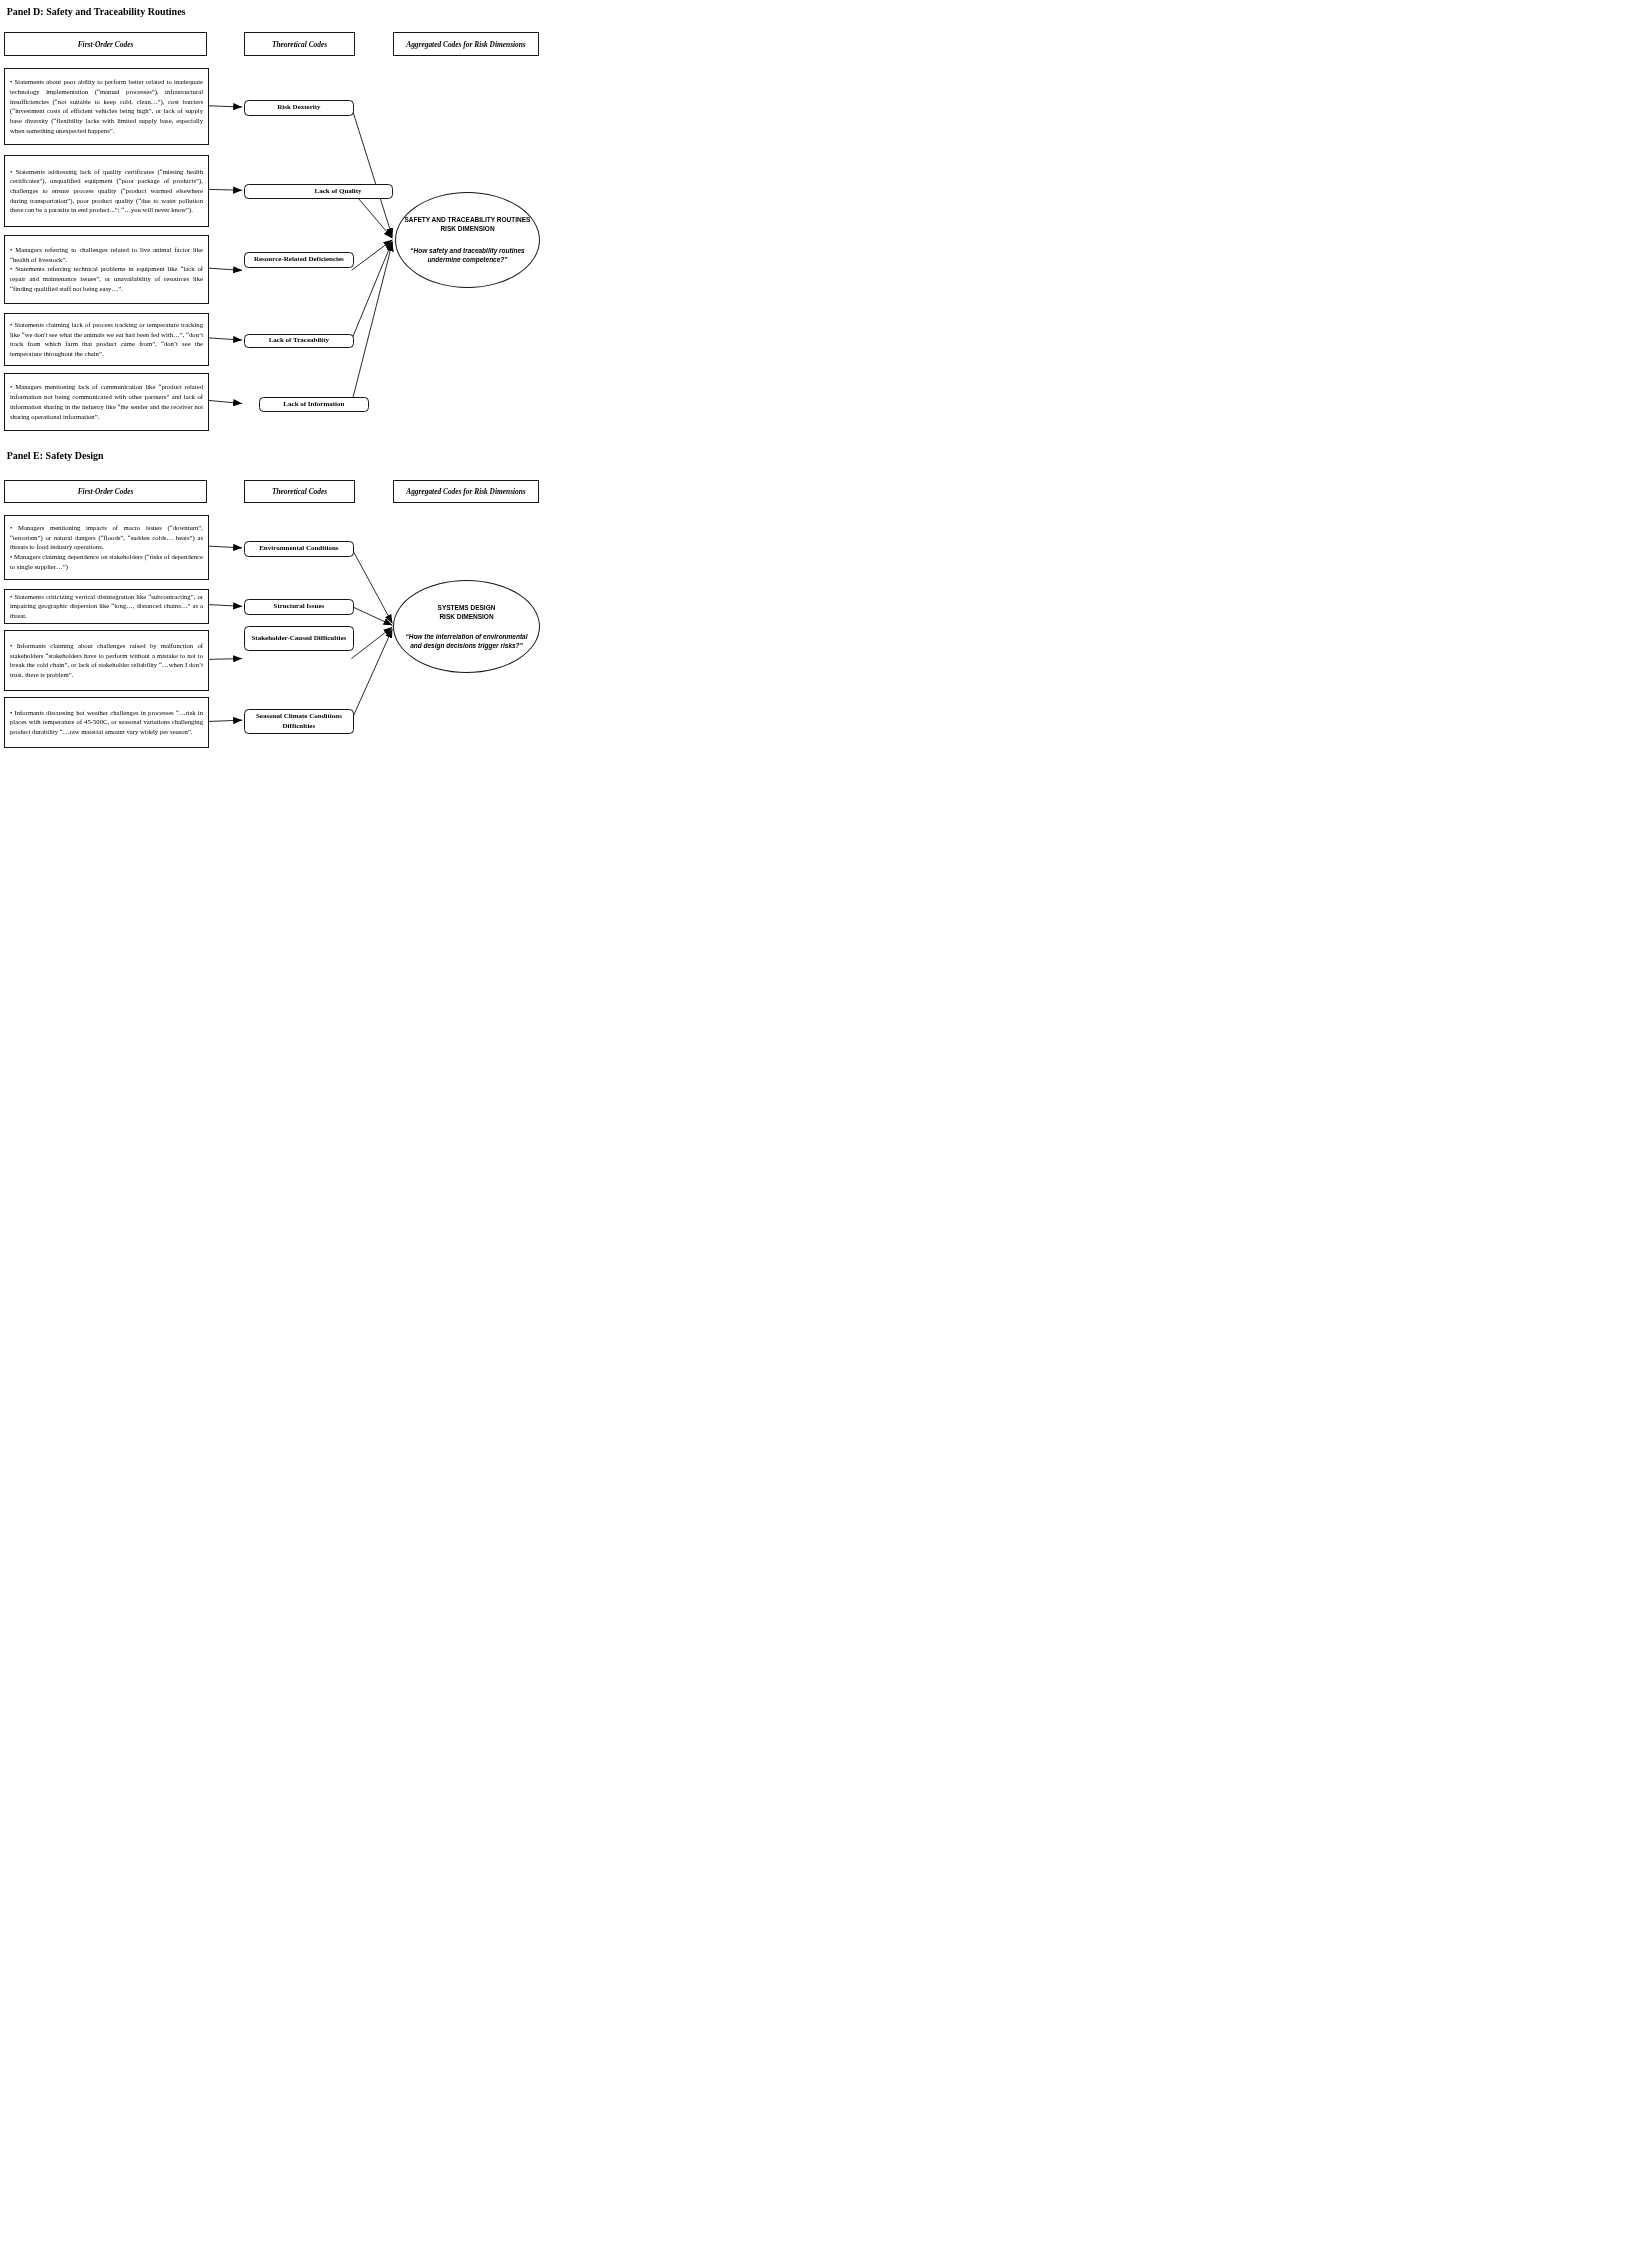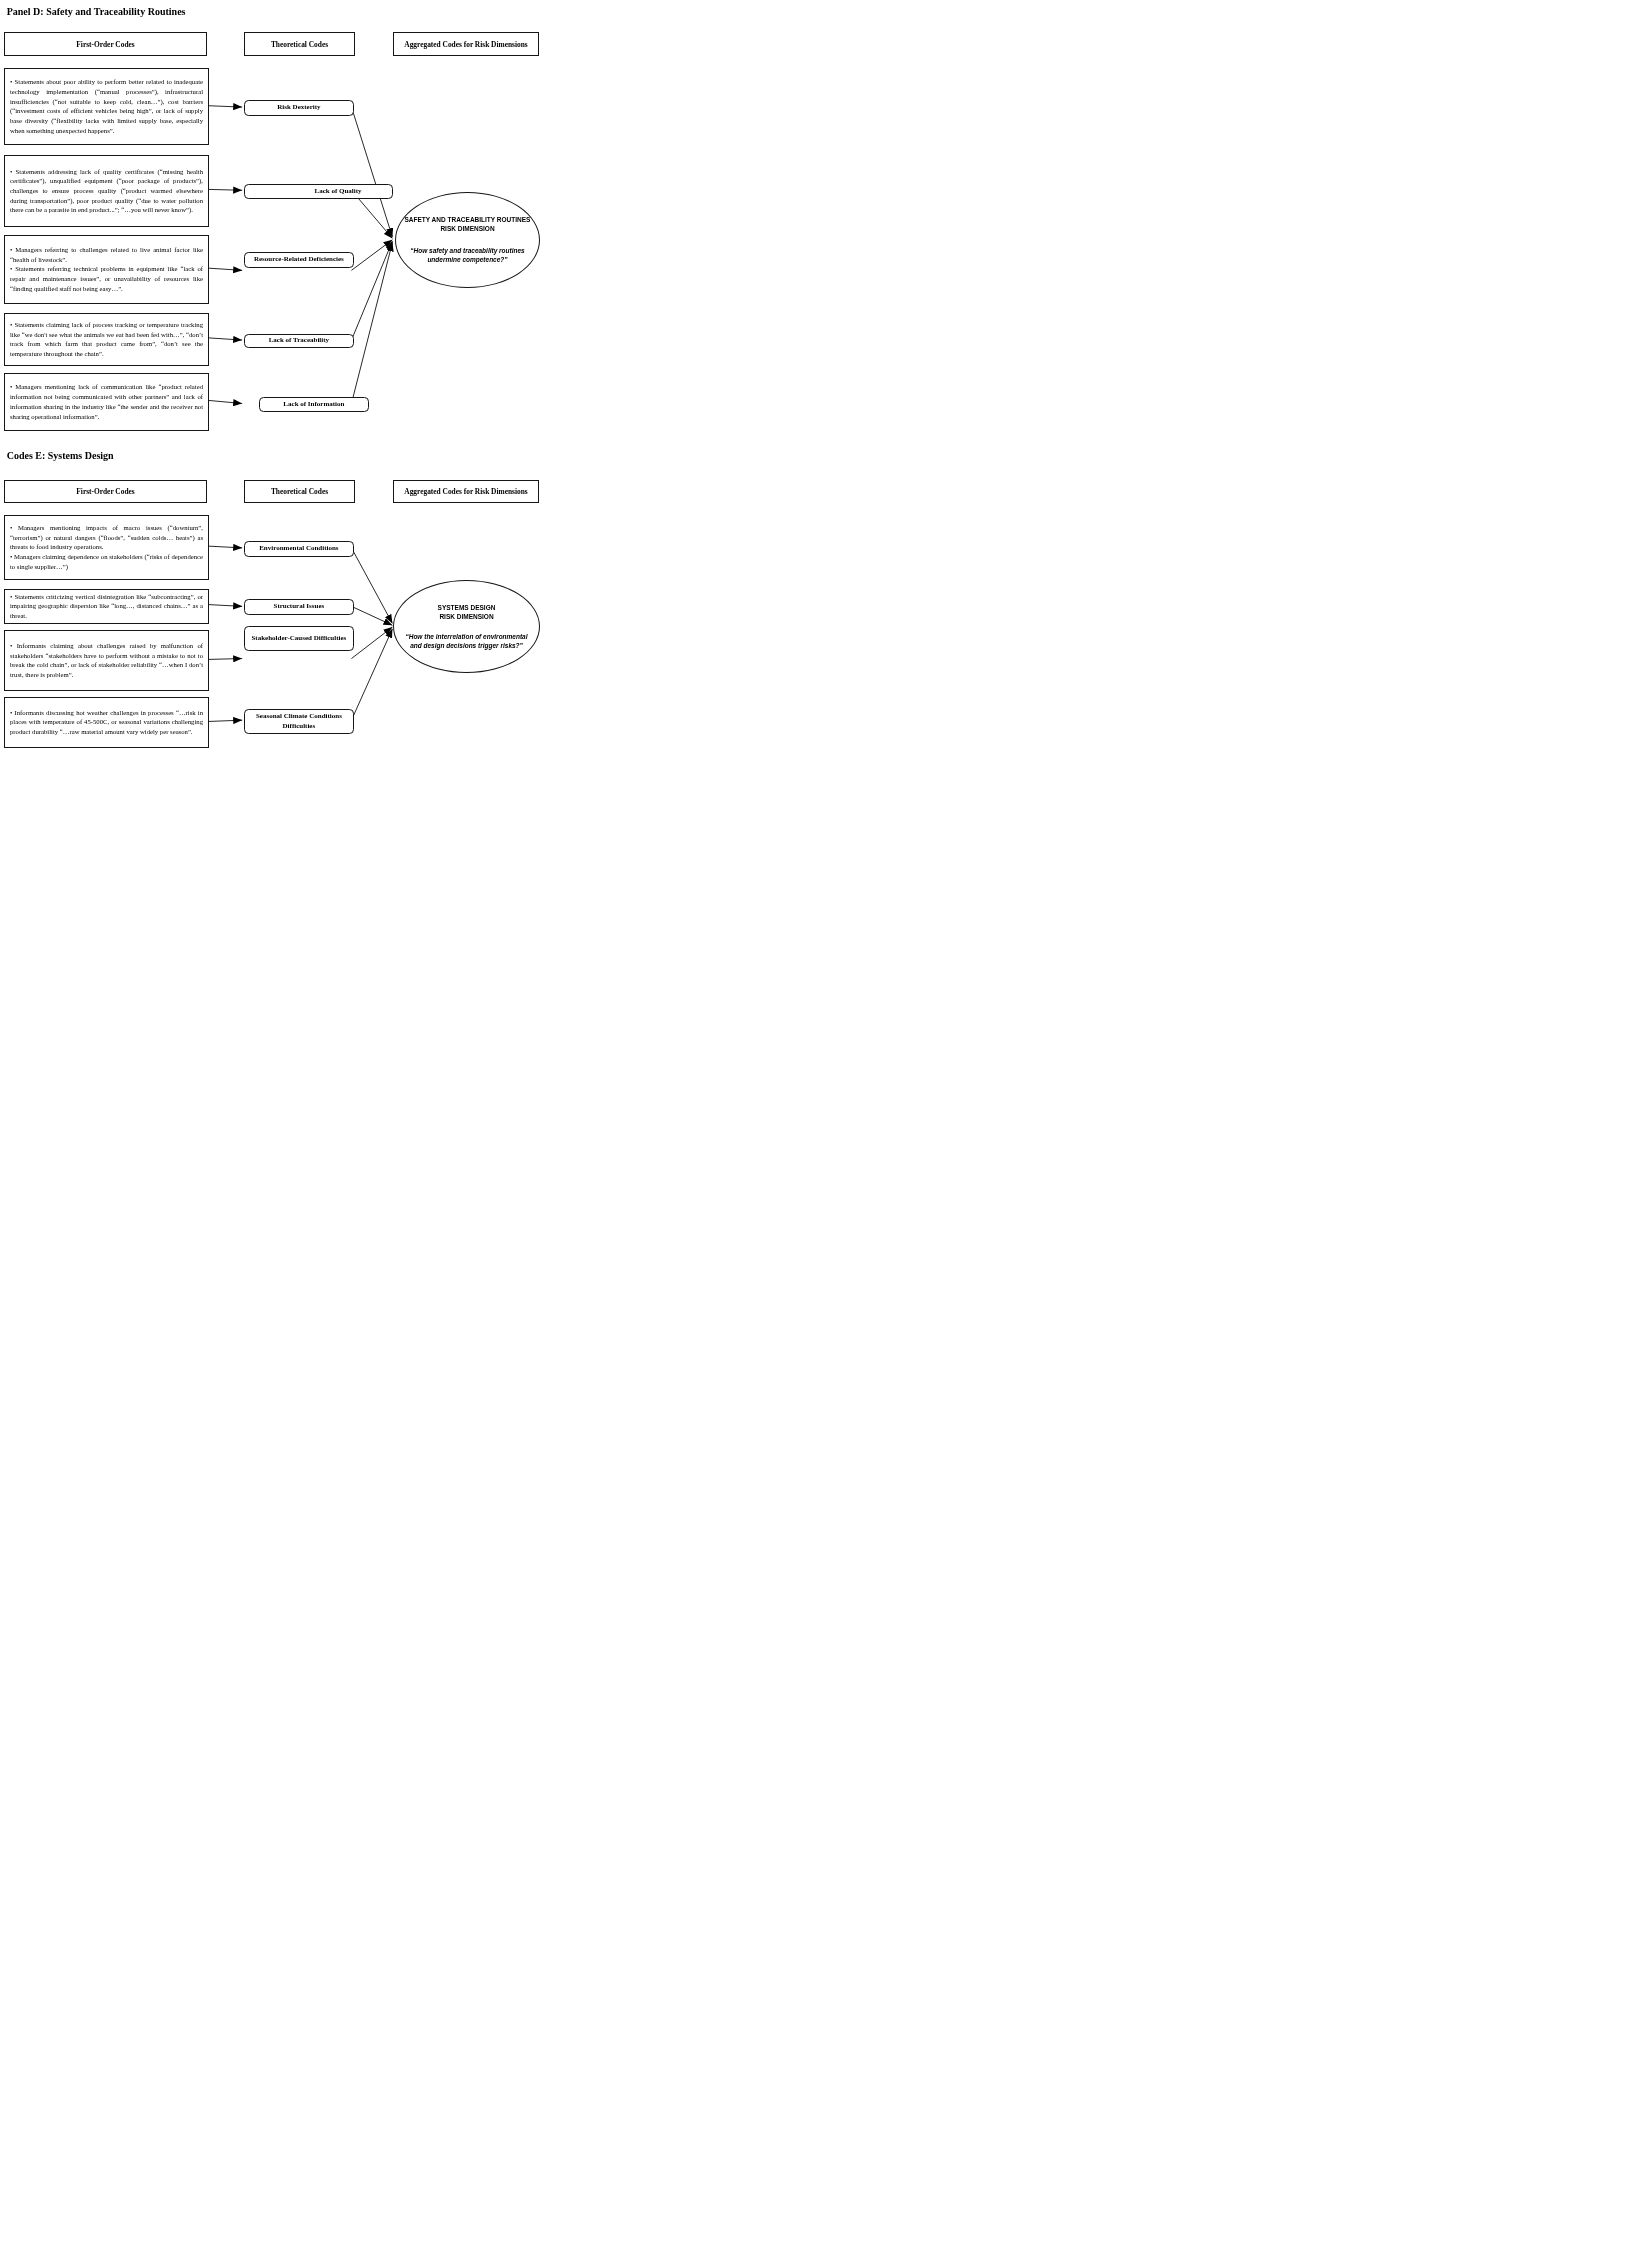--- a/index.html
+++ b/index.html
@@ -2,21 +2,21 @@
 <html style="font-size:7.2px"><head>
 <meta charset="utf-8">
 <style>
   html,body{margin:0;padding:0;background:#ffffff;}
   #canvas{position:relative;width:550px;height:753px;background:#ffffff;
           font-family:"Liberation Serif", serif;color:#000;overflow:hidden;}
   .panel-title{position:absolute;left:6.7px;font-size:10px;font-weight:bold;
           font-family:"Liberation Serif", serif;color:#000;}
   .hdr-box{position:absolute;border:1.1px solid #161616;background:#fff;
           display:flex;align-items:center;justify-content:center;
-          font-weight:bold;font-size:7.4px;text-align:center;}
+          font-weight:bold;font-style:italic;font-size:7.4px;text-align:center;}
   .fo-box{position:absolute;left:4px;width:193px;border:1.1px solid #161616;background:#fff;
           padding:1.8px 5px;display:flex;flex-direction:column;justify-content:center;
           font-size:6.7px;line-height:9.7px;text-align:justify;}
   .fo-box p{margin:0;}
   .tc-box{position:absolute;left:244px;width:106px;border:0.9px solid #161616;border-radius:4.5px;
           background:#fff;display:flex;align-items:center;justify-content:center;
           font-weight:bold;font-size:7px;text-align:center;line-height:1.3;padding:0 0.9px;}
   .tc-nowrap{white-space:nowrap;}
   .ellipse{position:absolute;border:0.9px solid #161616;border-radius:50%;background:#fff;
           display:flex;flex-direction:column;align-items:center;justify-content:center;
@@ -110,21 +110,21 @@
     <div class="etitle">
       <span class="eline">SAFETY AND TRACEABILITY ROUTINES</span>
       <span class="eline">RISK DIMENSION</span>
     </div>
     <div class="equote">
       <span class="eline">“How safety and traceability routines</span>
       <span class="eline">undermine competence?”</span>
     </div>
   </div>
 
-  <div class="panel-title" style="top:450px;">Codes E: Systems Design</div>
+  <div class="panel-title" style="top:450px;">Panel E: Safety Design</div>
 
   <div class="hdr-box" style="left:4px;top:480px;width:201px;height:21px;">
     <span>First-Order Codes</span>
   </div>
   <div class="hdr-box" style="left:244px;top:480px;width:109px;height:21px;">
     <span>Theoretical Codes</span>
   </div>
   <div class="hdr-box" style="left:393px;top:480px;width:144px;height:21px;">
     <span>Aggregated Codes for Risk Dimensions</span>
   </div>

